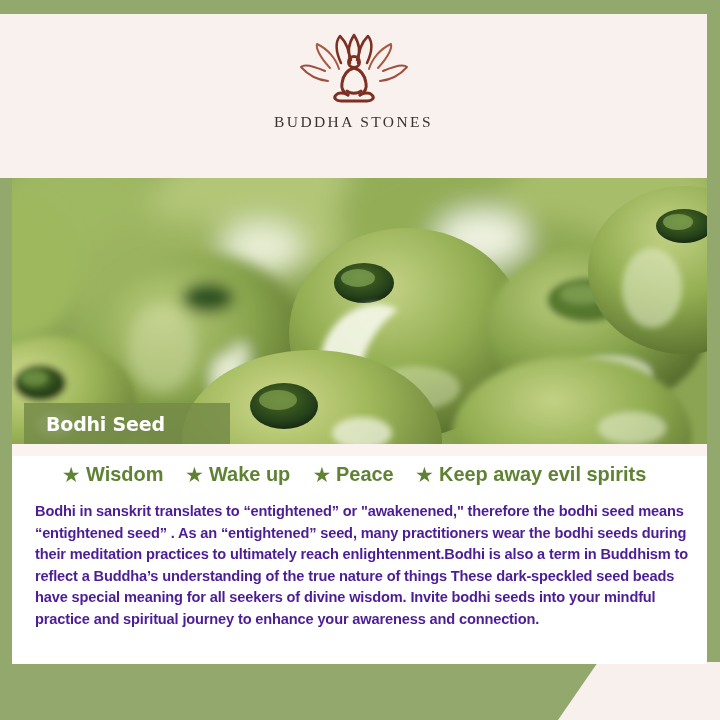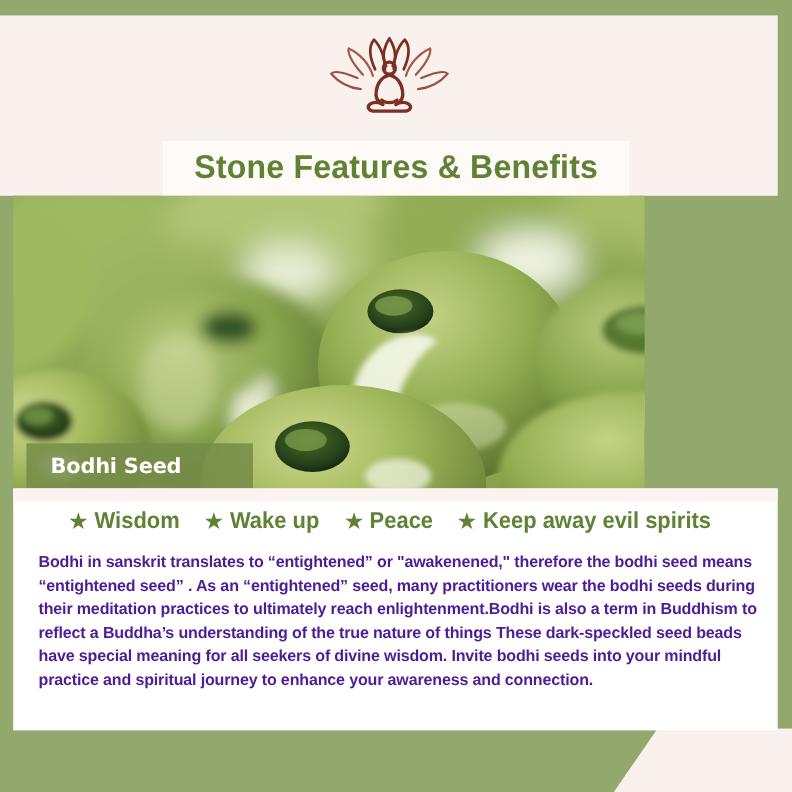--- a/index.html
+++ b/index.html
@@ -95,21 +95,21 @@
     letter-spacing: 0.2px;
     transform: scaleX(0.97);
     white-space: nowrap;
   }
 
   
   .photo {
     position: absolute;
     left: 12px;
     top: 178px;
-    width: 574px;
+    width: 695px;
     height: 266px;
     overflow: hidden;
     background: #8fa85a;
   }
   .photo svg { display: block; width: 695px; height: 266px; }
 
   .photo-label {
     position: absolute;
     left: 12px;
     bottom: 0px;
@@ -221,26 +221,24 @@
         </g>
 
         <g fill="none" stroke="#7d2f22" stroke-width="6" stroke-linecap="round" stroke-linejoin="round">
           <circle cx="118" cy="60" r="11"></circle>
           <path d="M118 72 C104 76 96 88 94 102 C92 114 98 122 106 126"></path>
           <path d="M118 72 C132 76 140 88 142 102 C144 114 138 122 130 126"></path>
           <path d="M106 126 C100 122 88 120 82 126 C76 132 82 138 92 138 L144 138 C154 138 160 132 154 126 C148 120 136 122 130 126"></path>
           <path d="M104 118 C110 124 126 124 132 118"></path>
         </g>
       </svg>
+      <span class="logo-word">BUDDHA STONES</span>
     </div>
   </div>
 
-  <div class="title-banner">
-    <div class="title-text">Stone Features &amp; Benefits</div>
-  </div>
 
   <div class="photo">
     <svg viewBox="0 0 695 266" preserveAspectRatio="none">
       <defs>
         <radialGradient id="bead1" cx="38%" cy="30%" r="78%">
           <stop offset="0%" stop-color="#cfd98e"></stop>
           <stop offset="45%" stop-color="#9fb75a"></stop>
           <stop offset="100%" stop-color="#5e7530"></stop>
         </radialGradient>
         <radialGradient id="bead2" cx="42%" cy="28%" r="80%">

